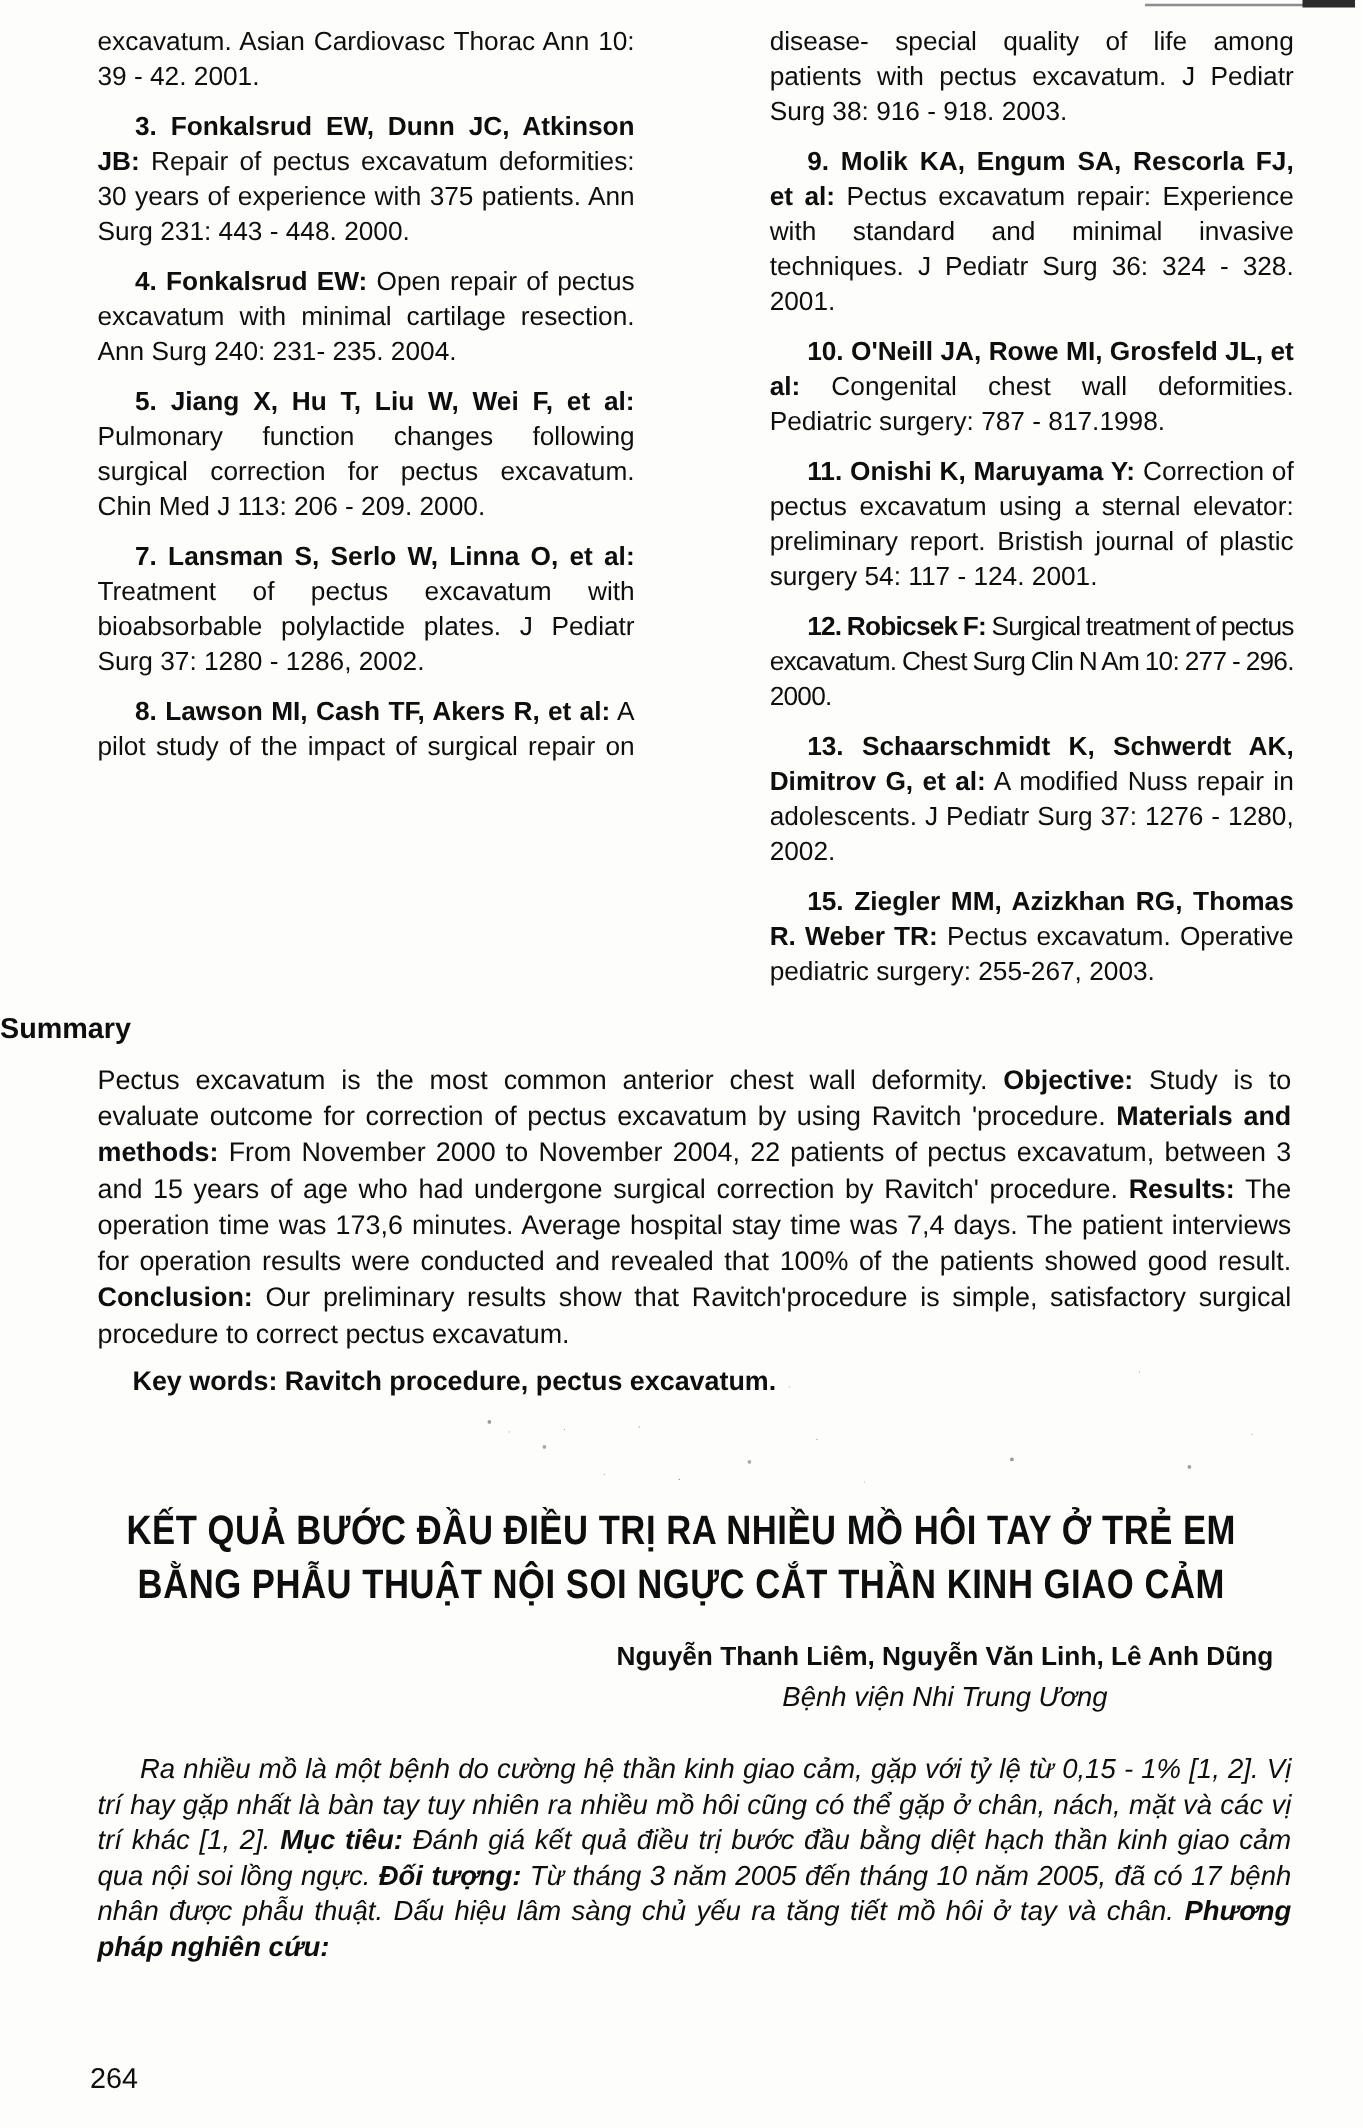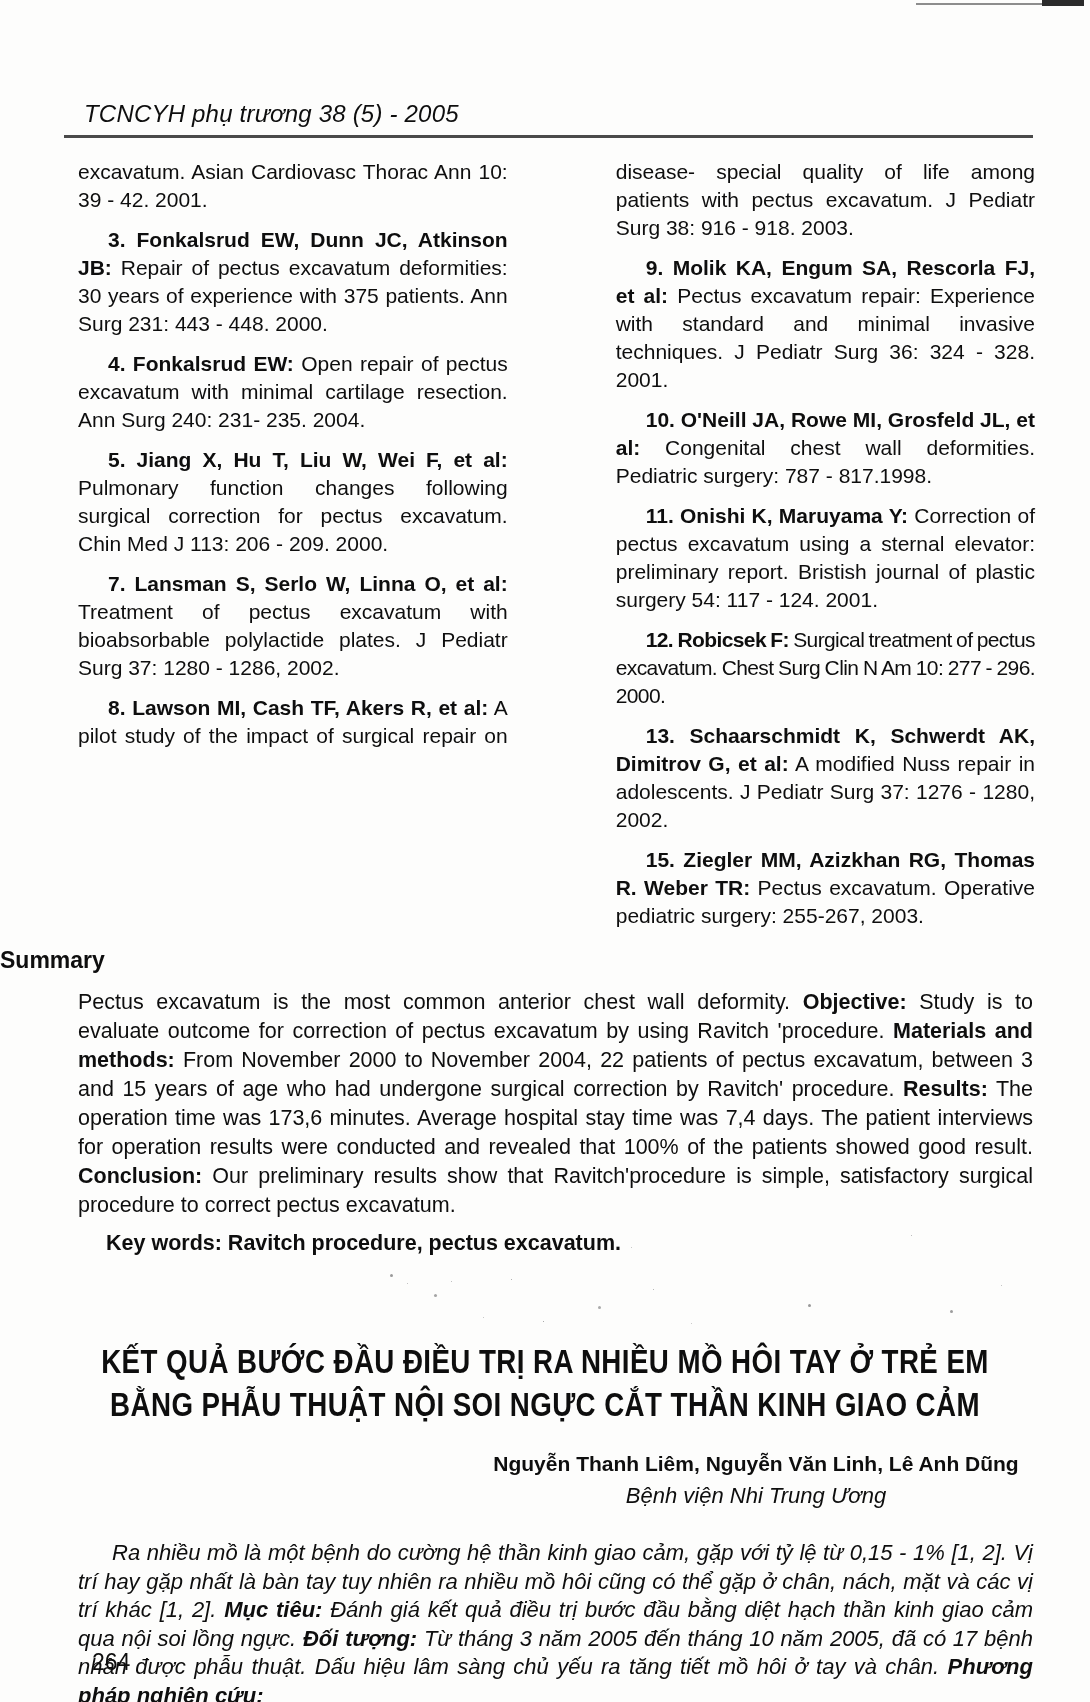--- a/index.html
+++ b/index.html
@@ -55,32 +55,29 @@
     transform:scaleX(0.84);transform-origin:50% 0;
     margin-top:6px;letter-spacing:0.5px;white-space:nowrap;
   }
   .authors-block{width:560px;margin:26px 54px 0 auto;text-align:center;}
   .authors{font-weight:bold;font-size:21px;}
   .affiliation{font-style:italic;font-size:22px;margin-top:7px;}
   .vn-abstract{
     margin:30px 57px 0 78px;font-style:italic;font-size:22px;line-height:28.5px;
     text-align:justify;text-indent:34px;
   }
-  .page-number{position:absolute;left:92px;bottom:26px;font-size:23px;}
+  .page-number{position:absolute;left:72px;bottom:26px;font-size:23px;}
 </style>
 </head>
 <body>
 
 <div class="page">
 
   <div class="top-right-line"></div>
 
-  <div class="header-wrap">
-    <div class="header-text">TCNCYH phụ trương 38 (5) - 2005</div>
-  </div>
 
   <div class="columns">
     <div class="col col-left">
         <p class="ref no-indent"><span>excavatum. Asian Cardiovasc Thorac Ann 10: 39 - 42. 2001.</span></p>
         <p class="ref"><b>3. Fonkalsrud EW, Dunn JC, Atkinson JB:</b><span> Repair of pectus excavatum deformities: 30 years of experience with 375 patients. Ann Surg 231: 443 - 448. 2000.</span></p>
         <p class="ref"><b>4. Fonkalsrud EW:</b><span> Open repair of pectus excavatum with minimal cartilage resection. Ann Surg 240: 231- 235. 2004.</span></p>
         <p class="ref"><b>5. Jiang X, Hu T, Liu W, Wei F, et al:</b><span> Pulmonary function changes following surgical correction for pectus excavatum. Chin Med J 113: 206 - 209. 2000.</span></p>
         <p class="ref"><b>7. Lansman S, Serlo W, Linna O, et al:</b><span> Treatment of pectus excavatum with bioabsorbable polylactide plates. J Pediatr Surg 37: 1280 - 1286, 2002.</span></p>
         <p class="ref jlast"><b>8. Lawson MI, Cash TF, Akers R, et al:</b><span> A pilot study of the impact of surgical repair on</span></p>
       </div>

